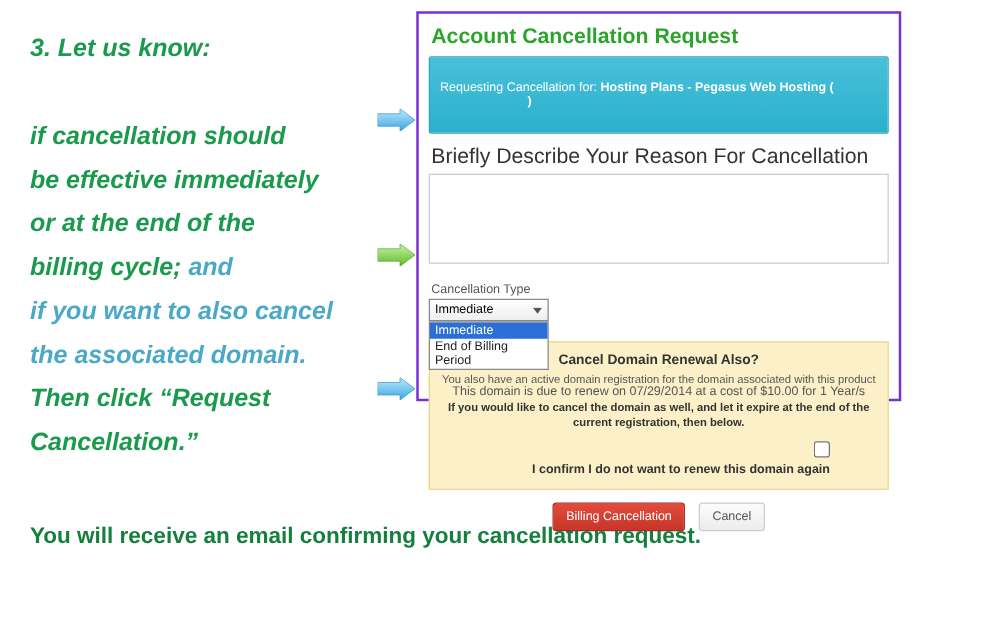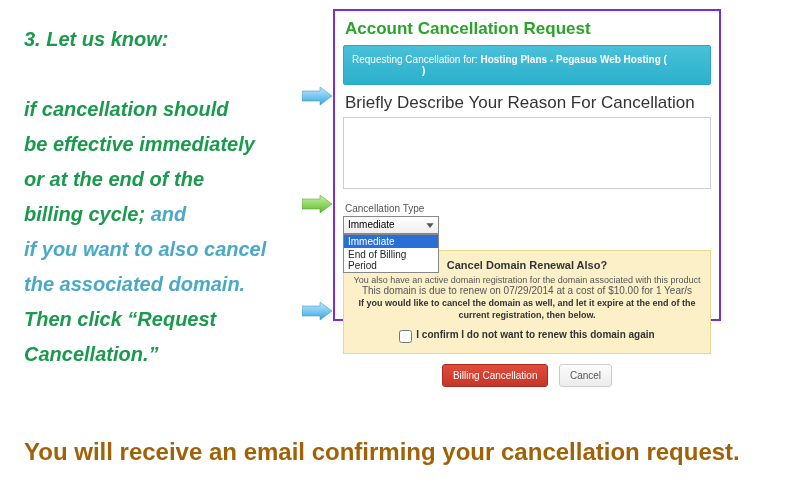--- a/index.html
+++ b/index.html
@@ -16,25 +16,25 @@
     width: 300px;
     font-size: 20px;
     font-weight: 600;
     line-height: 1.75;
     color: #1a9a4c;
     font-style: italic;
   }
   .left .teal { color: #4aa9c7; }
   .bottom-note {
     position: absolute;
-    left: 24px; top: 438px;
+    left: 24px; top: 418px;
     width: 750px;
-    font-size: 24px;
+    font-size: 18px;
     font-weight: 600;
-    color: #a16207;
+    color: #15803d;
   }
   
   .arrow {
     position: absolute;
     width: 30px; height: 18px;
   }
   .arrow svg { width: 100%; height: 100%; display: block; }
   .panel {
     position: absolute;
     left: 333px; top: 9px;
@@ -50,21 +50,21 @@
     font-family: Arial, sans-serif;
     margin: 2px 0 6px 2px;
   }
   .sub-bar {
     background: linear-gradient(#49c0d9, #2bb0cc);
     color: #fff;
     border: 1px solid #2aa6c0;
     border-radius: 2px;
     font-size: 10px;
     font-family: Arial, sans-serif;
-    padding: 8px 8px;
+    padding: 19px 8px;
   }
   .sub-bar .bold { font-weight: 700; }
   .reason-label {
     font-size: 17px;
     font-family: Arial, sans-serif;
     font-weight: 400;
     color: #333;
     margin: 8px 2px 4px 2px;
   }
   .reason-box {
@@ -122,23 +122,24 @@
   .domain-title {
     font-size: 11px; font-weight: 700; color: #333;
     margin-bottom: 4px;
   }
   .domain-p1 { font-size: 9px; color: #555; }
   .domain-p2 { font-size: 10px; color: #555; margin-bottom: 2px;}
   .domain-p3 { font-size: 9px; font-weight: 700; color: #333; line-height: 1.3; }
   .confirm-row {
     margin-top: 8px;
     font-size: 10px; font-weight: 700; color: #333;
-    display: flex; align-items: flex-start; justify-content: center;
+    display: flex; align-items: flex-end; justify-content: center;
     gap: 4px;
     padding: 0 40px;
+    flex-direction: column;
   }
   .confirm-row input { margin-top: 1px; }
   .btn-row {
     margin-top: 10px;
     text-align: center;
   }
   .btn-primary {
     display: inline-block;
     background: linear-gradient(#e24b3a,#c6362a);
     color: #fff;

